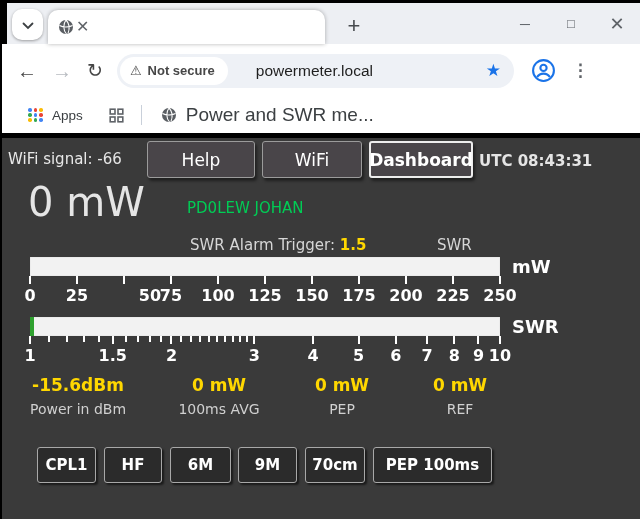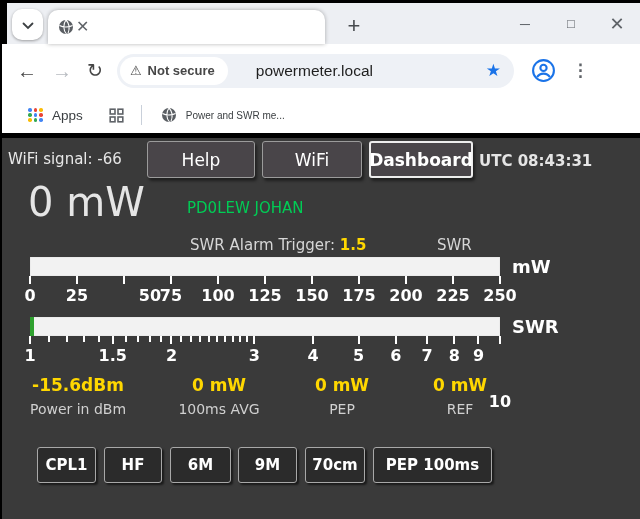--- a/index.html
+++ b/index.html
@@ -38,21 +38,21 @@
   .star{margin-left:auto;margin-right:13px;color:#1a73e8;font-size:17px;cursor:pointer;}
   .profile{margin-left:17px;cursor:pointer;display:flex;align-items:center;}
   .menu-dots{margin-left:16px;margin-right:12px;color:#5f6368;font-size:17px;font-weight:bold;cursor:pointer;}
   .bookmarksbar{height:36px;background:#fff;display:flex;align-items:center;}
   .apps-grid{display:grid;grid-template-columns:repeat(3,4px);grid-gap:1.5px;margin-left:26px;cursor:pointer;}
   .apps-grid i{width:3.5px;height:3.5px;border-radius:50%;display:block;}
   .apps-label{font-size:13.5px;color:#3c4043;margin-left:9px;cursor:pointer;}
   .sq-icon{margin-left:26px;cursor:pointer;display:flex;}
   .bm-divider{width:1px;height:20px;background:#c9d0da;margin-left:17px;}
   .bookmark{display:flex;align-items:center;margin-left:19px;cursor:pointer;}
-  .bookmark-label{font-size:10px;color:#3c4043;margin-left:9px;}
+  .bookmark-label{font-size:19px;color:#3c4043;margin-left:9px;}
   
   .page{position:absolute;left:0;top:133px;width:640px;height:386px;background:#3a3a3a;
     font-family:"DejaVu Sans",sans-serif;color:#fff;}
   .page .topstrip{position:absolute;left:0;top:0;width:100%;height:5px;background:#000;}
   .page .leftedge{position:absolute;left:0;top:0;width:2px;height:100%;background:#000;}
   .yellow{color:#e5e5e5;text-align:center;}
   .wifi-line{position:absolute;left:8px;top:17px;font-size:15px;color:#e8e8e8;}
   .utc{position:absolute;left:479px;top:19px;font-size:15px;font-weight:bold;}
   .hdr-btn{position:absolute;top:8px;height:37px;background:#494549;border:1px solid #9b9b9b;
     border-radius:3px;box-shadow:2px 3px 3px rgba(0,0,0,.45);color:#fff;font-size:17px;
@@ -274,21 +274,21 @@
       <div class="ticklabel" style="left: 0%;">1</div>
       <div class="ticklabel" style="left: 17.6091%;">1.5</div>
       <div class="ticklabel" style="left: 30.103%;">2</div>
       <div class="ticklabel" style="left: 47.7121%;">3</div>
       <div class="ticklabel" style="left: 60.206%;">4</div>
       <div class="ticklabel" style="left: 69.897%;">5</div>
       <div class="ticklabel" style="left: 77.8151%;">6</div>
       <div class="ticklabel" style="left: 84.5098%;">7</div>
       <div class="ticklabel" style="left: 90.309%;">8</div>
       <div class="ticklabel" style="left: 95.4243%;">9</div>
-      <div class="ticklabel" style="left: 100%; margin-top: 46px;">10</div>
+      <div class="ticklabel" style="left: 100%;">10</div>
     </div>
 
   <div class="readout r0">
     <div class="val">-15.6dBm</div>
     <div class="lbl">Power in dBm</div>
   </div>
   <div class="readout r1">
     <div class="val">0 mW</div>
     <div class="lbl">100ms AVG</div>
   </div>

